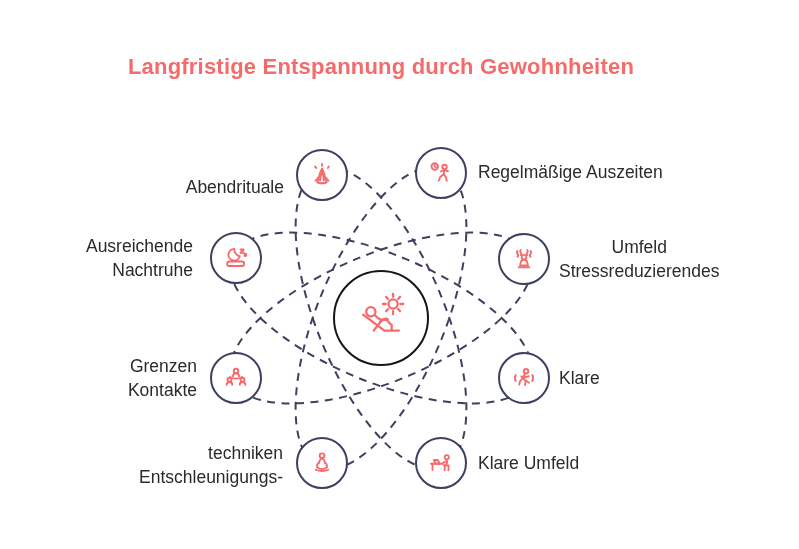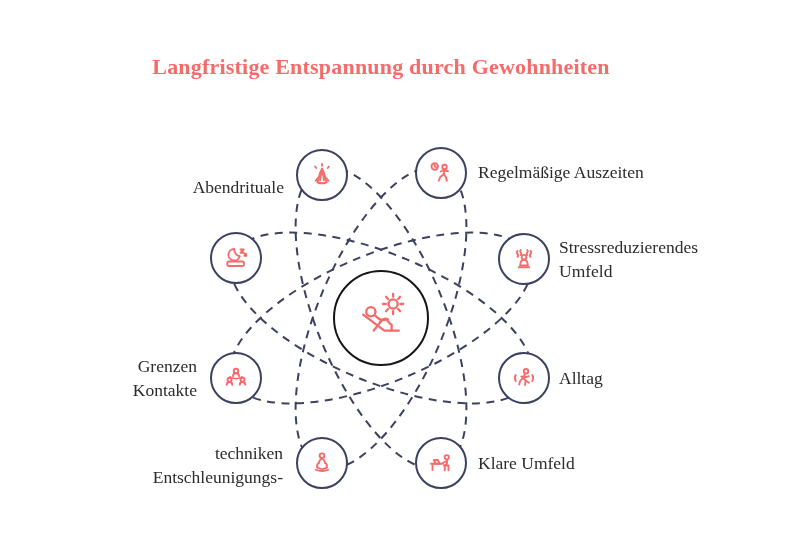--- a/index.html
+++ b/index.html
@@ -8,21 +8,21 @@
     --ink:#2b2b2b;
     --center-border:#161616;
     --bg:#ffffff;
   }
   *{margin:0;padding:0;box-sizing:border-box;}
   html,body{background:#fff;}
   .stage{
     position:relative;
     width:799px;height:549px;
     background:var(--bg);
-    font-family:Liberation Serif, serif;
+    font-family:Liberation Sans, sans-serif;
     overflow:hidden;
   }
   .title{
     position:absolute;
     left:381px;top:67px;
     transform:translate(-50%,-50%);
     white-space:nowrap;
     font-size:22px;
     font-weight:700;
     color:var(--accent);
@@ -49,21 +49,21 @@
   }
   .label{
     position:absolute;
     transform:translateY(-50%);
     font-size:17.5px;
     line-height:24px;
     color:var(--ink);
     white-space:nowrap;
   }
   .label.left-side{text-align:right;}
-  .label.right-side{text-align:left;}
+  .label.right-side{text-align:center;}
   .label span{display:block;}
   .ic{stroke:var(--accent);fill:none;stroke-width:1.5;stroke-linecap:round;stroke-linejoin:round;}
   .icc{stroke:var(--accent);fill:none;stroke-width:.95;stroke-linecap:round;stroke-linejoin:round;}
 </style>
 </head>
 <body>
 
 <div class="stage">
 
   <div class="title">Langfristige Entspannung durch Gewohnheiten</div>
@@ -183,30 +183,34 @@
       <path d="M15 14 V17.8"></path>
     </svg>
   </div>
 
   <div class="label left-side" style="right:515px;top:187px">
     <span>Abendrituale</span>
   </div>
   <div class="label right-side" style="left:478px;top:172px">
     <span>Regelmäßige Auszeiten</span>
   </div>
+  <div class="label left-side" style="right:606px;top:258px">
+    <span>Ausreichende</span>
+    <span>Nachtruhe</span>
+  </div>
   <div class="label right-side" style="left:559px;top:259px">
+    <span>Umfeld</span>
     <span>Stressreduzierendes</span>
-    <span>Umfeld</span>
   </div>
   <div class="label left-side" style="right:602px;top:378px">
     <span>Grenzen</span>
     <span>Kontakte</span>
   </div>
   <div class="label right-side" style="left:559px;top:378px">
-    <span>Alltag</span>
+    <span>Klare</span>
   </div>
   <div class="label left-side" style="right:516px;top:465px">
     <span>techniken</span>
     <span>Entschleunigungs-</span>
   </div>
   <div class="label right-side" style="left:478px;top:463px">
     <span>Klare Umfeld</span>
   </div>
 
 </div>

